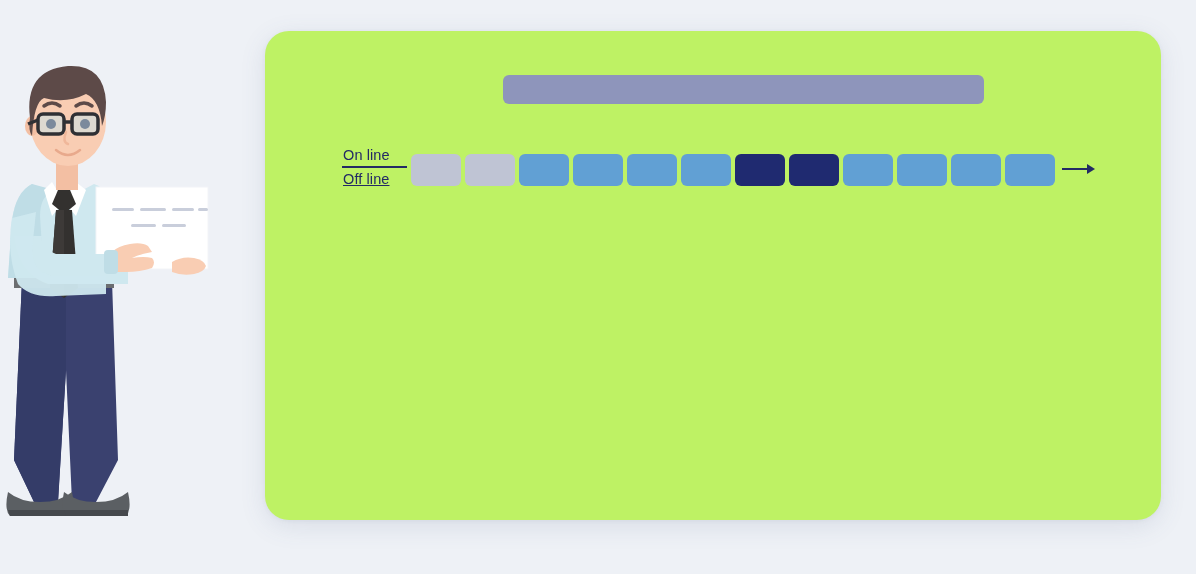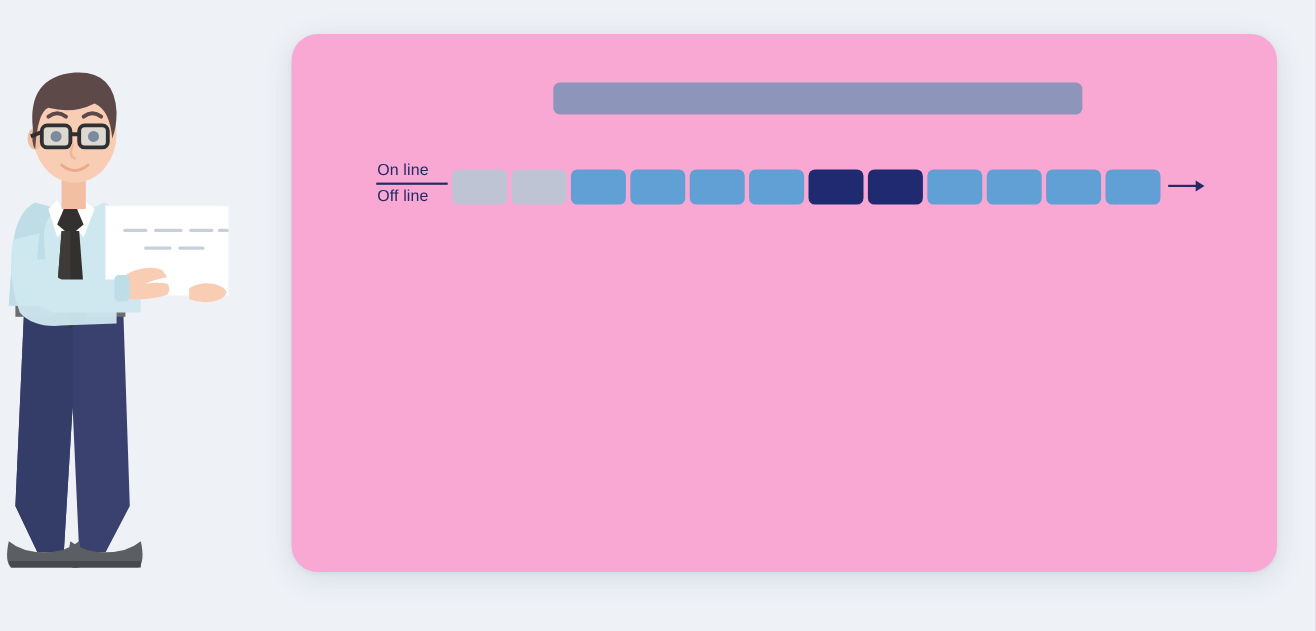--- a/index.html
+++ b/index.html
@@ -206,30 +206,30 @@
       <path d="M56 110 Q68 120 80 110" stroke="#e8a98c" stroke-width="2.5" fill="none" stroke-linecap="round"></path>
     </g>
 
     <g>
       <path d="M12 178 Q6 212 18 244 Q30 258 56 256 L106 254 L106 236 L52 236
                Q34 232 32 210 L36 172 Z" fill="#cfe8ef" opacity="0.95"></path>
     </g>
   </svg>
 </div>
 
-<div id="main-card" style="background: #f9a8d4;">
+<div id="main-card" style="background: #bef264;">
 
   <div id="header-bar" style="background: rgb(142, 149, 187);"></div>
 
   <div id="timeline">
 
     <div id="axis-labels">
       <div class="axis-label" style="color: rgb(35, 42, 100);">On line</div>
       <div id="axis-divider" style="background: rgb(35, 42, 100);"></div>
-      <div class="axis-label" style="color: rgb(35, 42, 100);">Off line</div>
+      <div class="axis-label" style="color: rgb(35, 42, 100); text-decoration: underline;">Off line</div>
     </div>
 
     <div id="blocks-row">
         <div class="tl-block" style="background: rgb(191, 196, 212);"></div>
         <div class="tl-block" style="background: rgb(191, 196, 212);"></div>
         <div class="tl-block" style="background: rgb(97, 160, 212);"></div>
         <div class="tl-block" style="background: rgb(97, 160, 212);"></div>
         <div class="tl-block" style="background: rgb(97, 160, 212);"></div>
         <div class="tl-block" style="background: rgb(97, 160, 212);"></div>
         <div class="tl-block" style="background: rgb(31, 42, 112);"></div>

